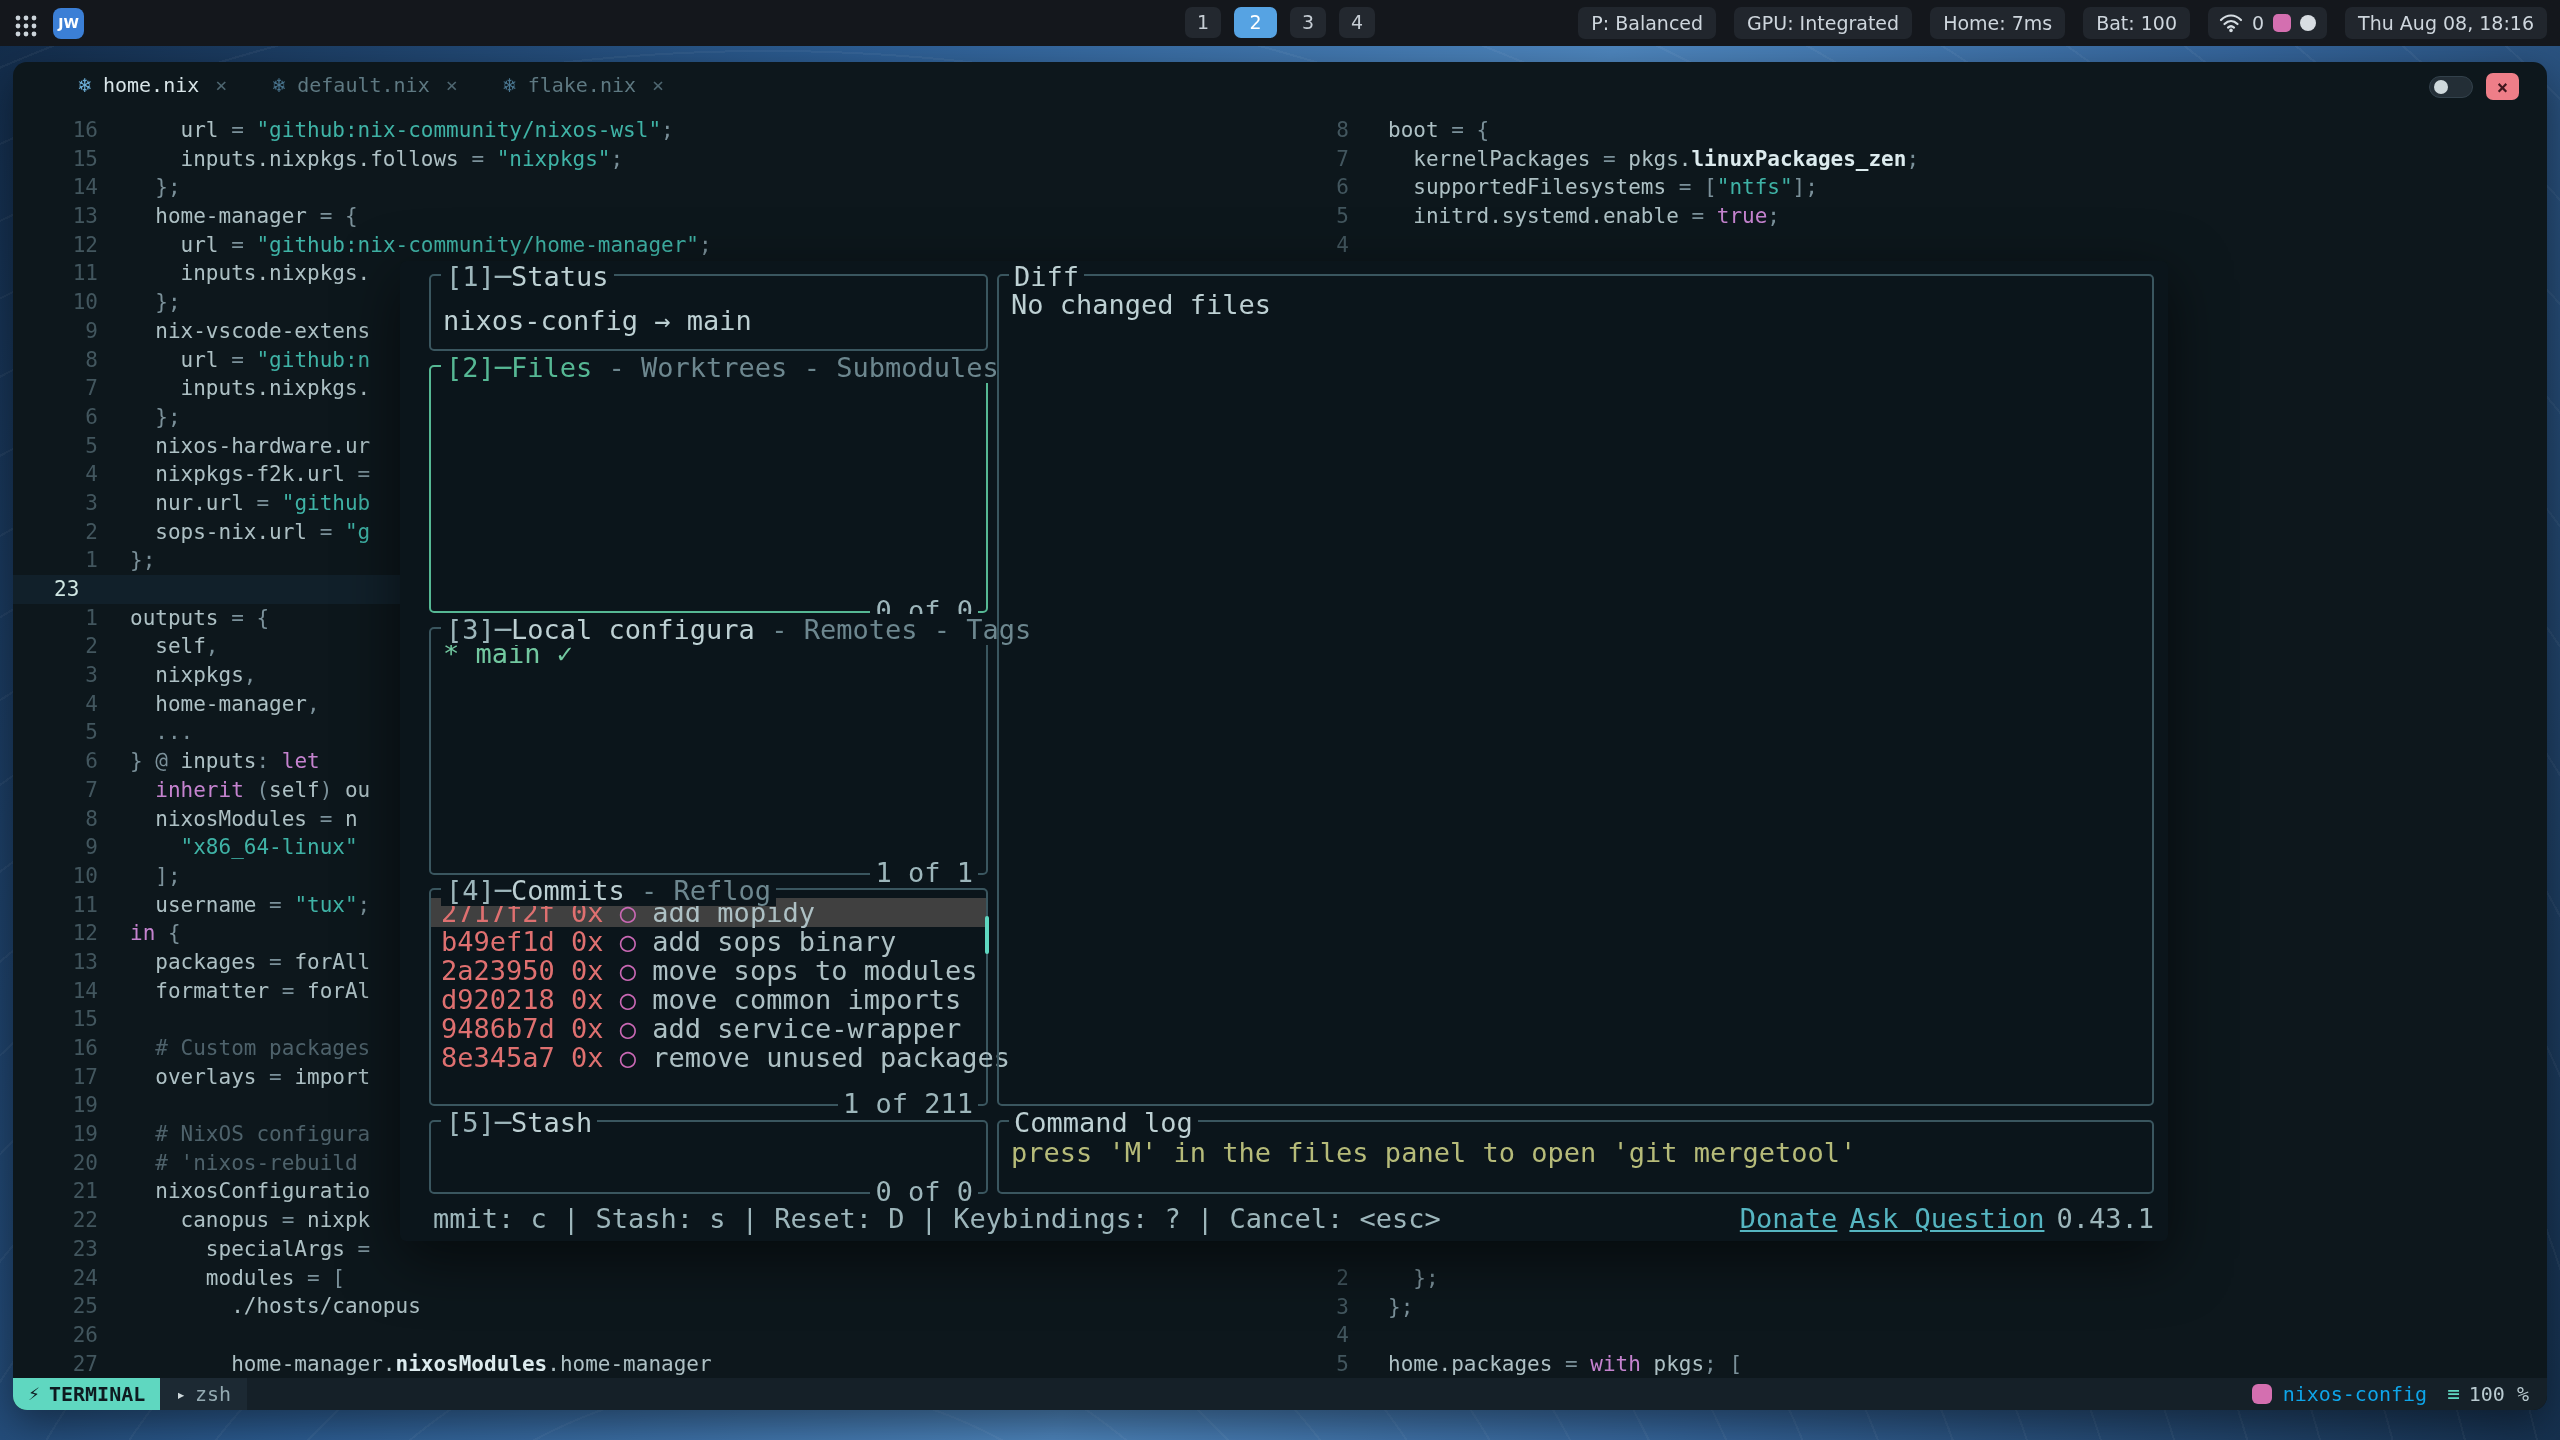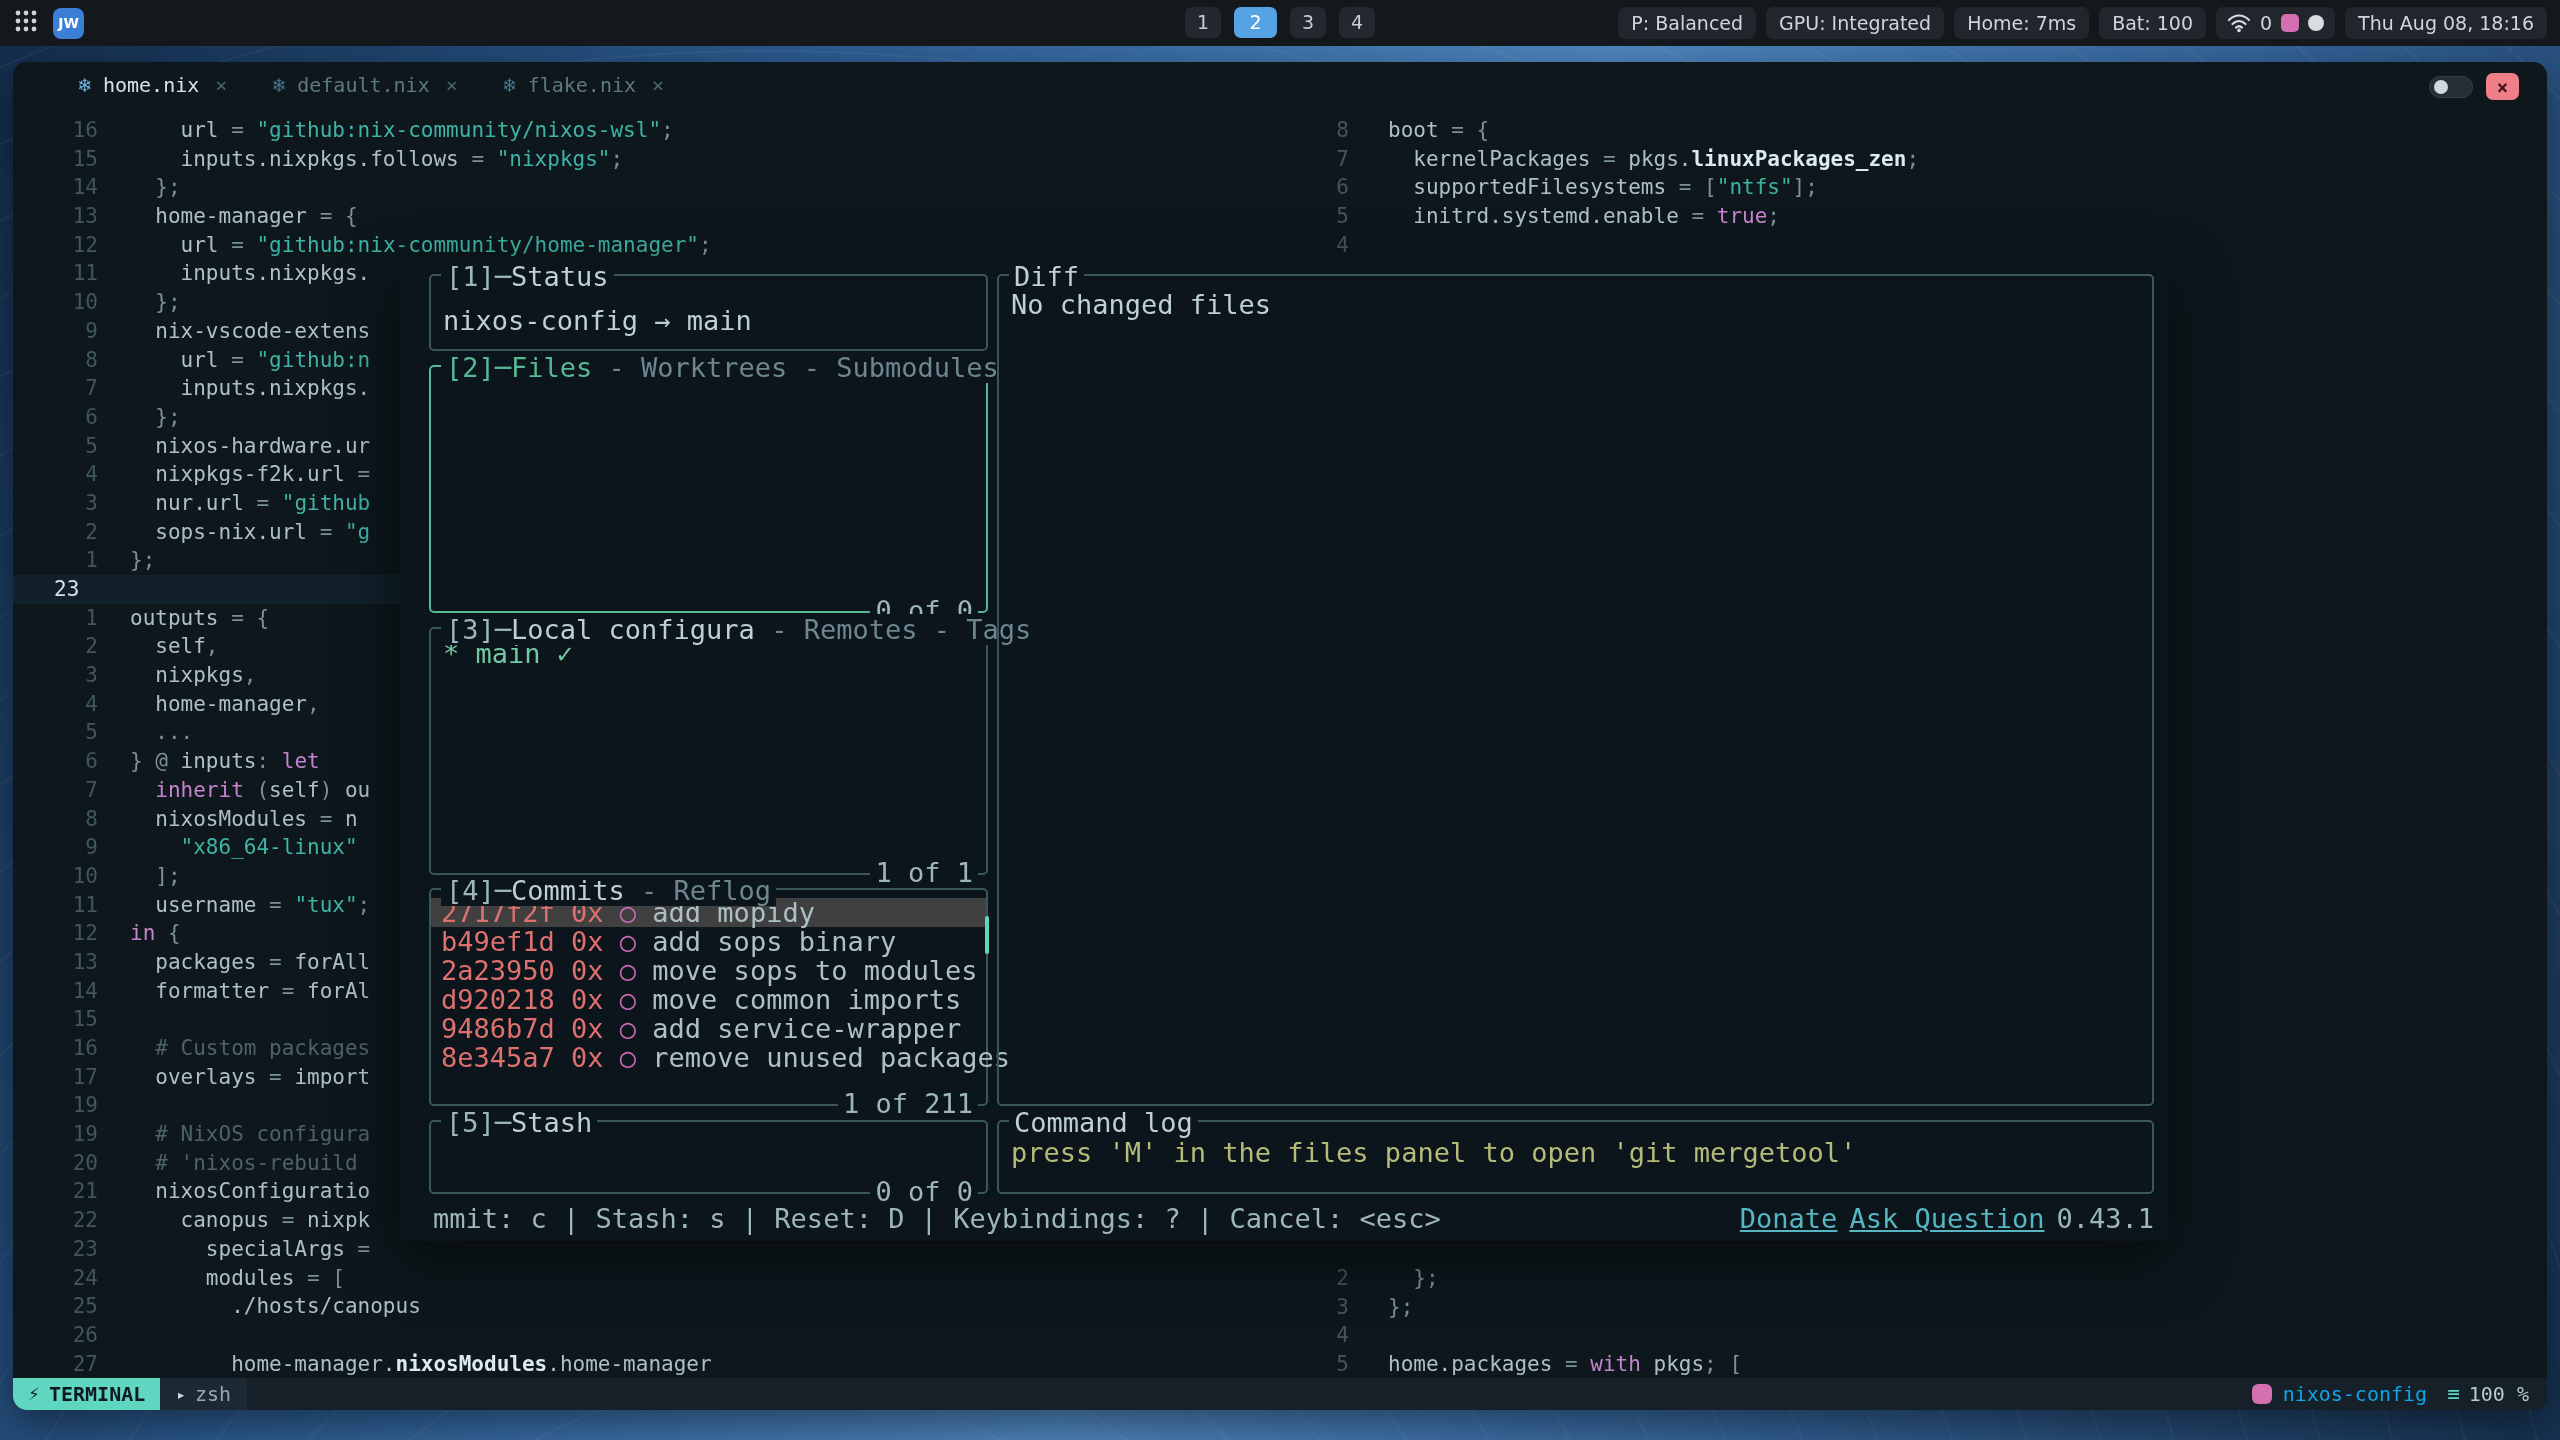--- a/index.html
+++ b/index.html
@@ -17,28 +17,28 @@
   body{font-family:"DejaVu Sans Mono",monospace;background:#10253f}
   .stage{position:relative;width:2560px;height:1440px;overflow:hidden;
     background:linear-gradient(112deg,var(--wall1) 0%,var(--wall2) 28%,var(--wall3) 52%,#35659b 72%,#16314f 100%);}
   .stage::before{content:"";position:absolute;inset:0;
     background:repeating-radial-gradient(circle at 30% 130%,rgba(255,255,255,0.045) 0 2px,transparent 2px 70px);pointer-events:none}
 
   
   .topbar{position:absolute;left:0;top:0;width:2560px;height:46px;background:var(--bar-bg);
     display:flex;align-items:center;justify-content:space-between;padding:0 13px;z-index:10;
     font-family:"DejaVu Sans",sans-serif;font-size:19px;color:var(--chip-fg)}
-  .tb-left{display:flex;align-items:flex-start;gap:14px}
+  .tb-left{display:flex;align-items:flex-end;gap:14px}
   .tb-badge{width:31px;height:31px;border-radius:8px;background:#3b7fd6;color:#fff;font-weight:bold;
     font-size:14px;display:flex;align-items:center;justify-content:center}
   .tb-ws{position:absolute;left:50%;top:7px;transform:translateX(-50%);display:flex;gap:13px}
   .ws{min-width:36px;height:31px;line-height:31px;text-align:center;background:var(--ws-bg);
     border-radius:7px;color:#c6cdd4;padding:0 4px}
   .ws.active{background:var(--ws-active);color:#fff;min-width:43px}
-  .tb-right{display:flex;align-items:center;gap:10px}
+  .tb-right{display:flex;align-items:center;gap:18px}
   .chip{background:var(--chip-bg);height:32px;line-height:32px;padding:0 13px;border-radius:7px;white-space:pre}
   .chip.tray{display:flex;align-items:center;gap:9px;padding:0 11px}
   .dot{display:inline-block}
   .dot.pink{width:18px;height:18px;border-radius:5px;background:var(--pink)}
   .dot.light{width:16px;height:16px;border-radius:8px;background:#d8dde2}
 
   
   .window{position:absolute;left:13px;top:62px;width:2534px;height:1348px;border-radius:14px;
     background:var(--win-bg);overflow:hidden;box-shadow:0 14px 40px rgba(0,0,0,.45);z-index:2}
   .tabbar{position:relative;height:46px;display:flex;align-items:center;padding-left:64px;gap:44px;font-size:20px}

